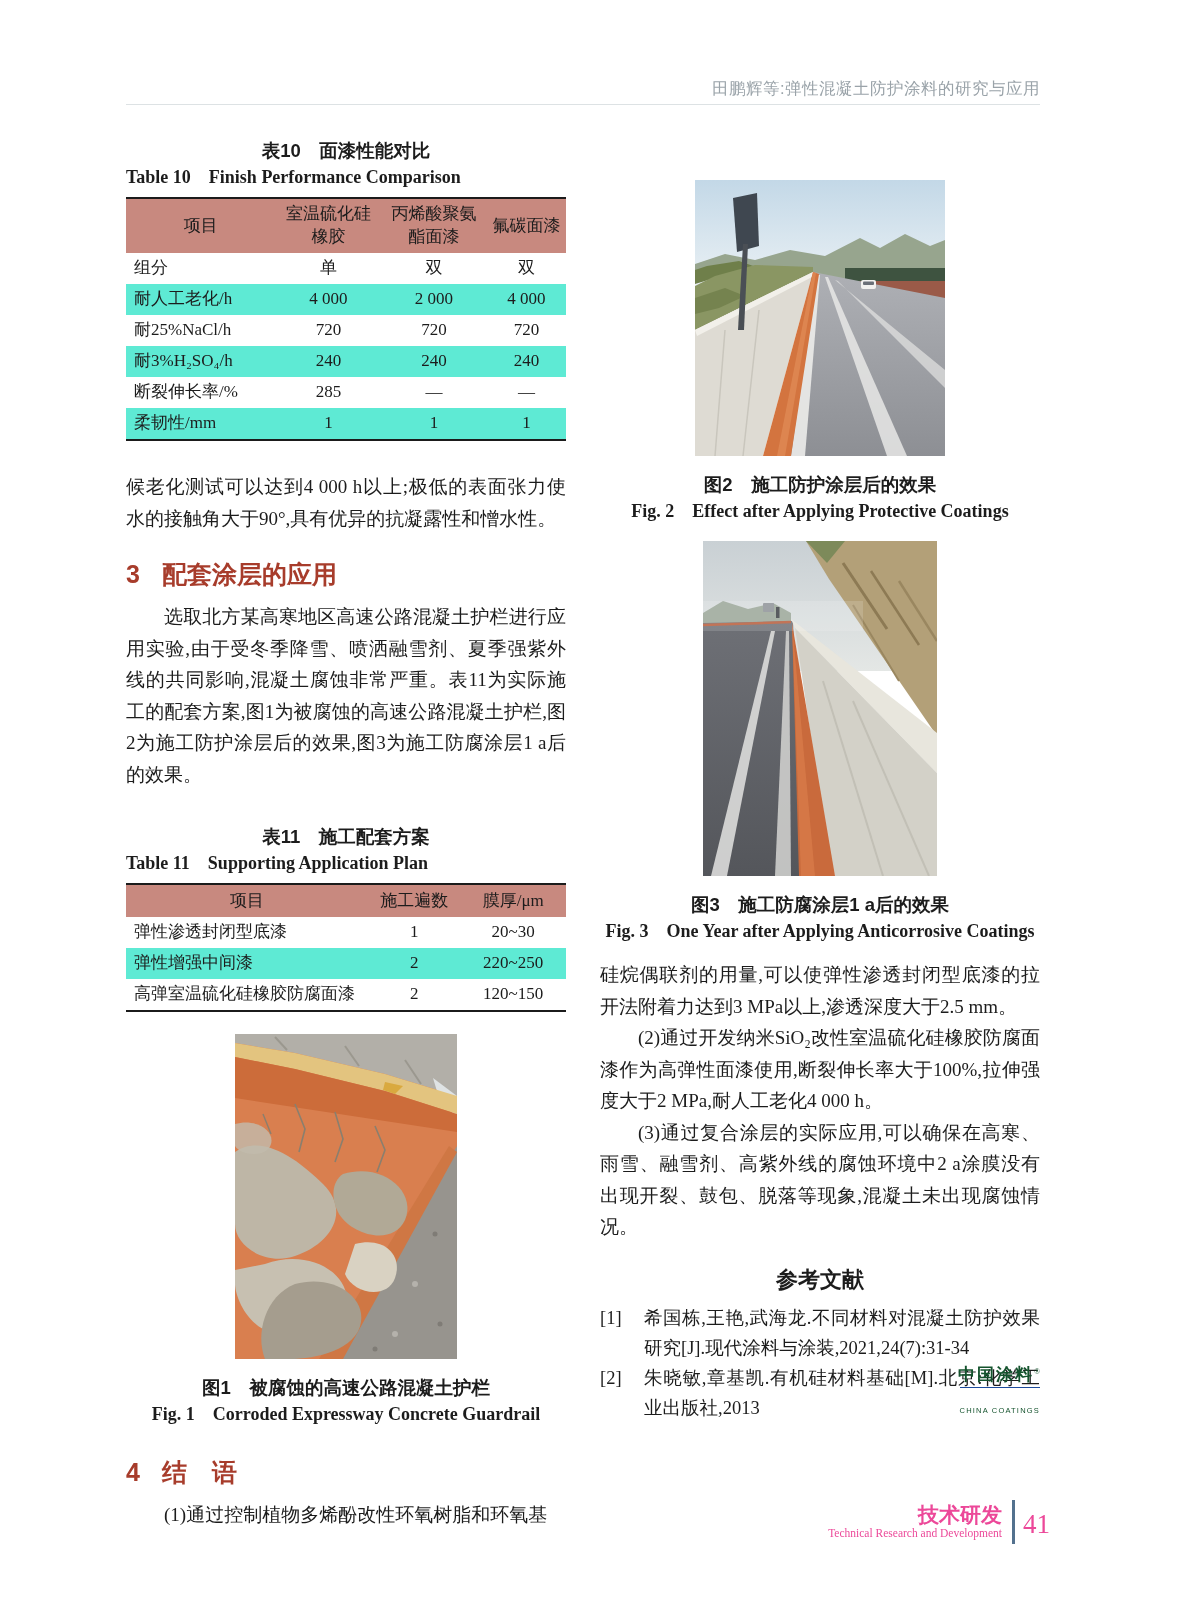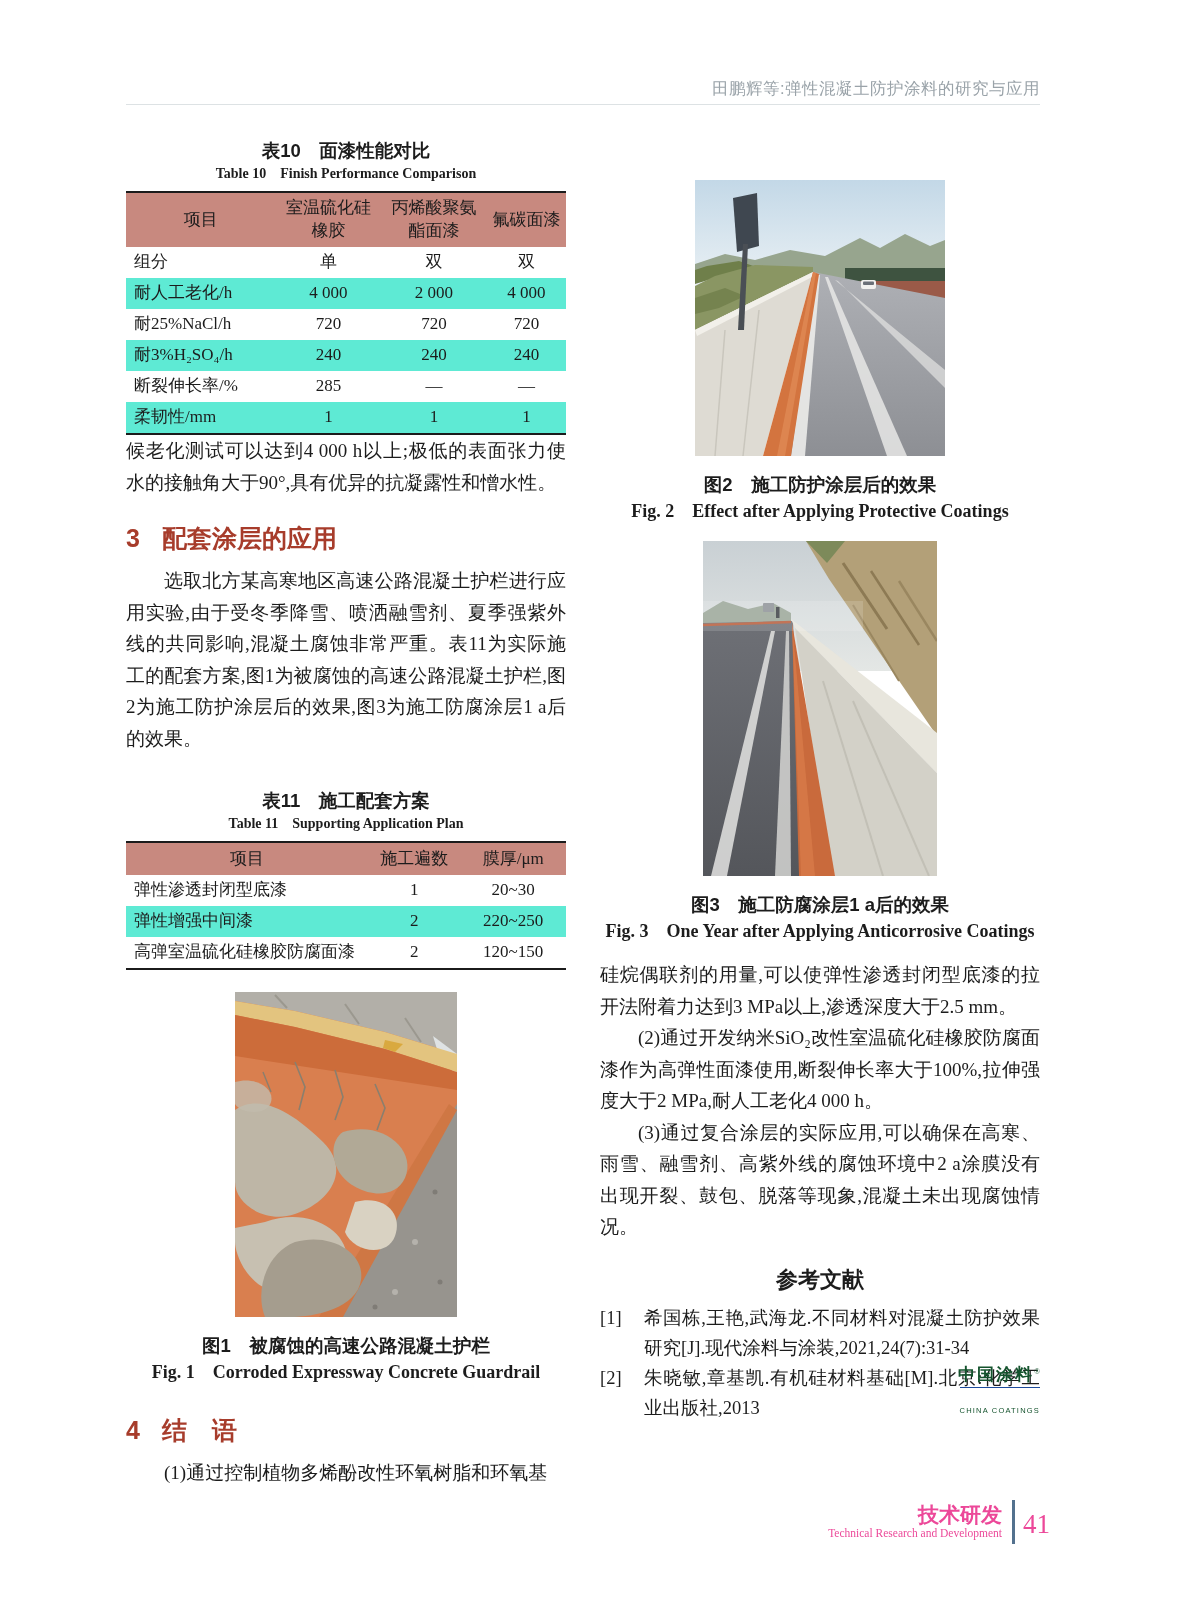--- a/index.html
+++ b/index.html
@@ -9,35 +9,35 @@
   .running-head{position:absolute;top:78px;left:126px;width:914px;text-align:right;
     font-family:"Liberation Sans",sans-serif;font-size:16.5px;color:#9aa3a9;letter-spacing:.5px;}
   .head-rule{position:absolute;top:104px;left:126px;width:914px;border-top:1px solid #dde2e4;}
   
   .col{position:absolute;top:128px;width:440px;}
   .col-left{left:126px;}
   .col-right{left:600px;}
   
   .tbl-title-zh{font-family:"Liberation Sans",sans-serif;font-weight:bold;font-size:18.5px;
     text-align:center;margin:10px 0 2px;}
-  .tbl-title-en{font-family:"Liberation Serif",serif;font-weight:bold;font-size:14px;
-    text-align:center;margin:0 0 8px;}
+  .tbl-title-en{font-family:"Liberation Serif",serif;font-weight:bold;font-size:18px;
+    text-align:left;margin:0 0 8px;}
   
   table.paper-table{width:100%;border-collapse:collapse;font-size:17px;
     border-top:2px solid #1b1b1b;border-bottom:2px solid #1b1b1b;}
   table.paper-table th,table.paper-table td{padding:3px 4px;font-weight:normal;line-height:1.35;}
   table.paper-table thead th{background:#c8897f;text-align:center;vertical-align:middle;height:48px;}
   table.paper-table td{text-align:center;height:25px;}
   table.paper-table td.rowlab{text-align:left;padding-left:8px;}
   table.paper-table tr.stripe td{background:#5eead4;}
   #table11 thead th{height:26px;}
   
   .para{font-size:19px;line-height:31.5px;text-align:justify;margin:0;}
   .indent{text-indent:2em;}
-  .mt32{}
+  .mt32{margin-top:30px;}
   
   .sec-h{font-family:"Liberation Sans",sans-serif;font-weight:bold;font-size:25px;
     color:#a73c2b;margin:24px 0 10px;display:flex;gap:22px;align-items:baseline;}
   
   .figure{text-align:center;}
   .fig-img{display:inline-block;line-height:0;}
   .cap-zh{font-family:"Liberation Sans",sans-serif;font-weight:bold;font-size:18.5px;
     text-align:center;margin:12px 0 2px;}
   .cap-en{font-family:"Liberation Serif",serif;font-weight:bold;font-size:18px;
     text-align:center;margin:0;}

